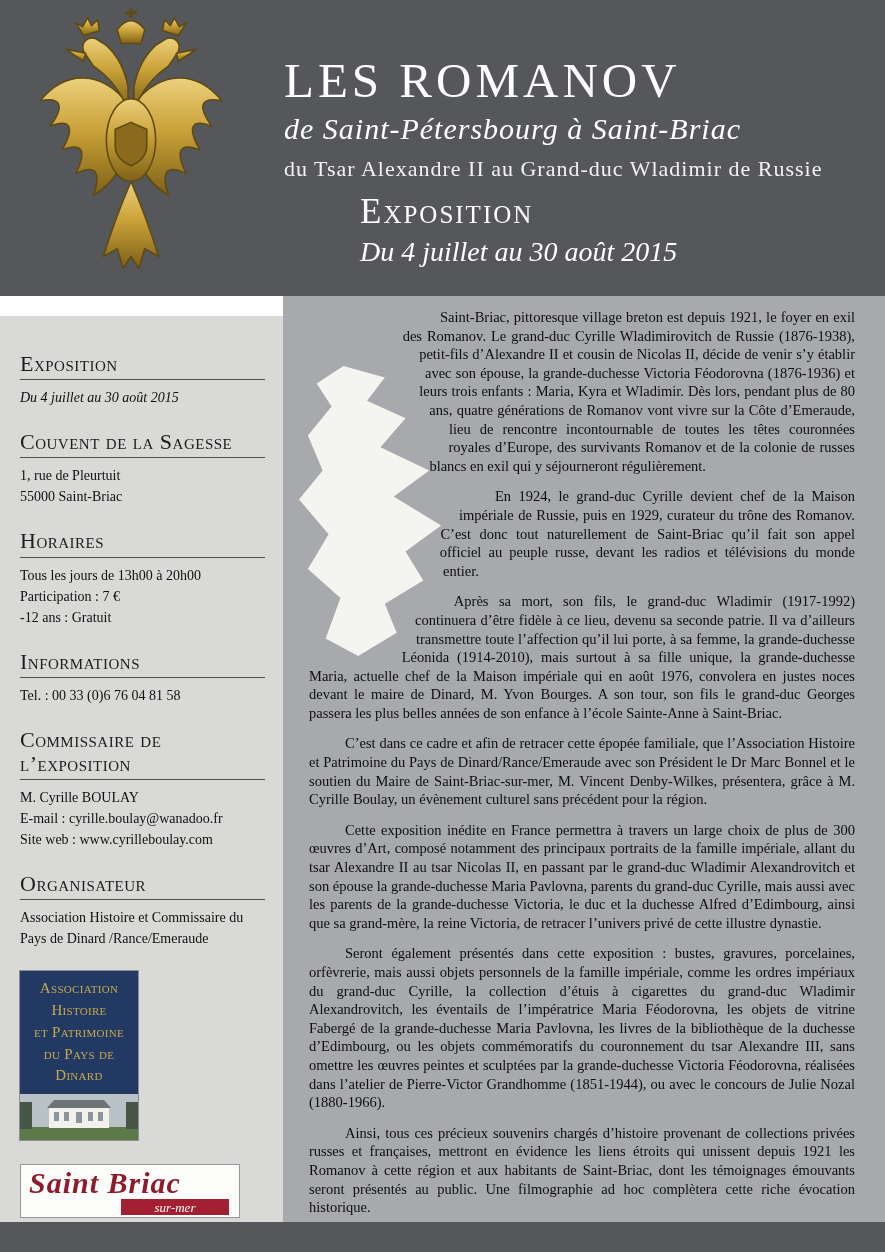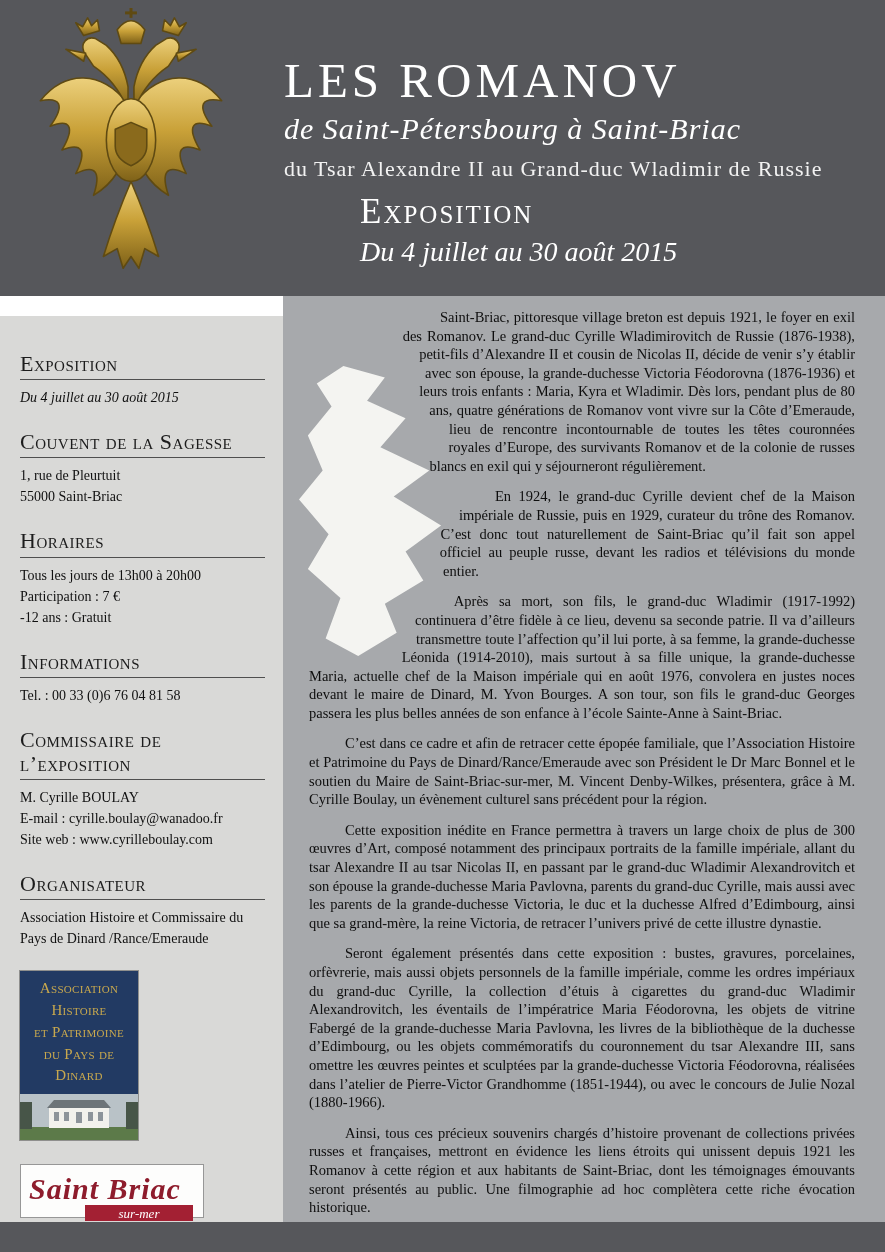--- a/index.html
+++ b/index.html
@@ -23,21 +23,21 @@
   .sidebar { position:absolute; left:0; top:316px; width:283px; height:906px; background:#d9d9d7; padding:36px 18px 0 20px; }
   .side-section { margin-bottom:22px; }
   .side-heading { font-variant:small-caps; font-weight:normal; font-size:22px; letter-spacing:0.5px; color:#1c1c1c; border-bottom:1px solid #4f4f4f; padding-bottom:3px; margin-bottom:7px; line-height:1.1; }
   .side-line { font-size:14px; color:#101010; line-height:1.5; }
   .italic { font-style:italic; }
 
   .assoc-logo { width:118px; margin:10px 0 24px 0; box-shadow:0 0 0 1px #8f8f8d; }
   .assoc-banner { background:#223a63; color:#c8a84e; font-variant:small-caps; font-size:15px; text-align:center; line-height:1.45; padding:7px 2px; letter-spacing:0.3px; }
   .assoc-photo { display:block; }
 
-  .sb-logo { width:184px; height:54px; background:#fdfdfc; border:1px solid #979797; padding:7px 8px 3px 8px; }
+  .sb-logo { width:220px; height:54px; background:#fdfdfc; border:1px solid #979797; padding:1px 8px 3px 8px; }
   .sb-title { font-size:30px; font-style:italic; font-weight:bold; color:#8e1c2c; letter-spacing:1px; line-height:1.1; white-space:nowrap; }
   .sb-bar { width:108px; height:16px; background:#a32033; margin-left:auto; margin-right:2px; display:flex; align-items:center; justify-content:center; }
   .sb-bar span { color:#ffffff; font-style:italic; font-size:13px; line-height:1; }
 
   
   .main { position:absolute; left:283px; top:296px; width:602px; height:926px; background:#a7a9ac; padding:12px 30px 0 26px; overflow:hidden; }
   .main p { font-size:14.5px; line-height:18.6px; text-align:justify; text-indent:36px; color:#0e0e0e; margin-bottom:12px; }
   .blob {
     float:left; width:148px; height:290px; margin:58px 12px 6px -10px;
     background:#f4f4f1;

